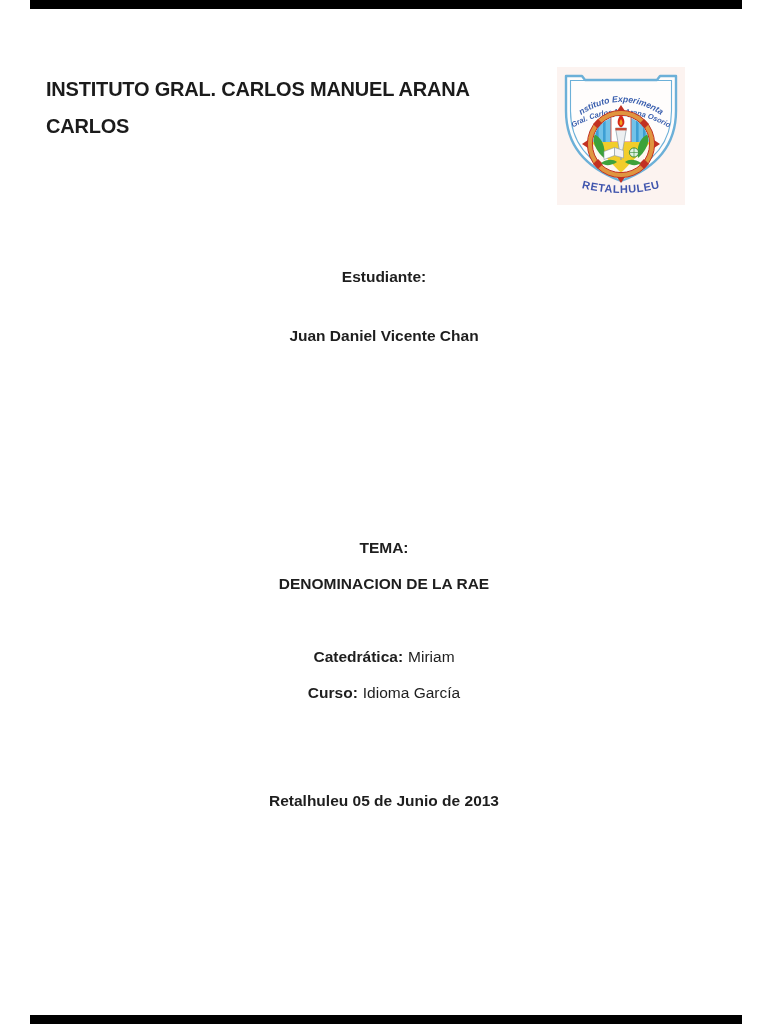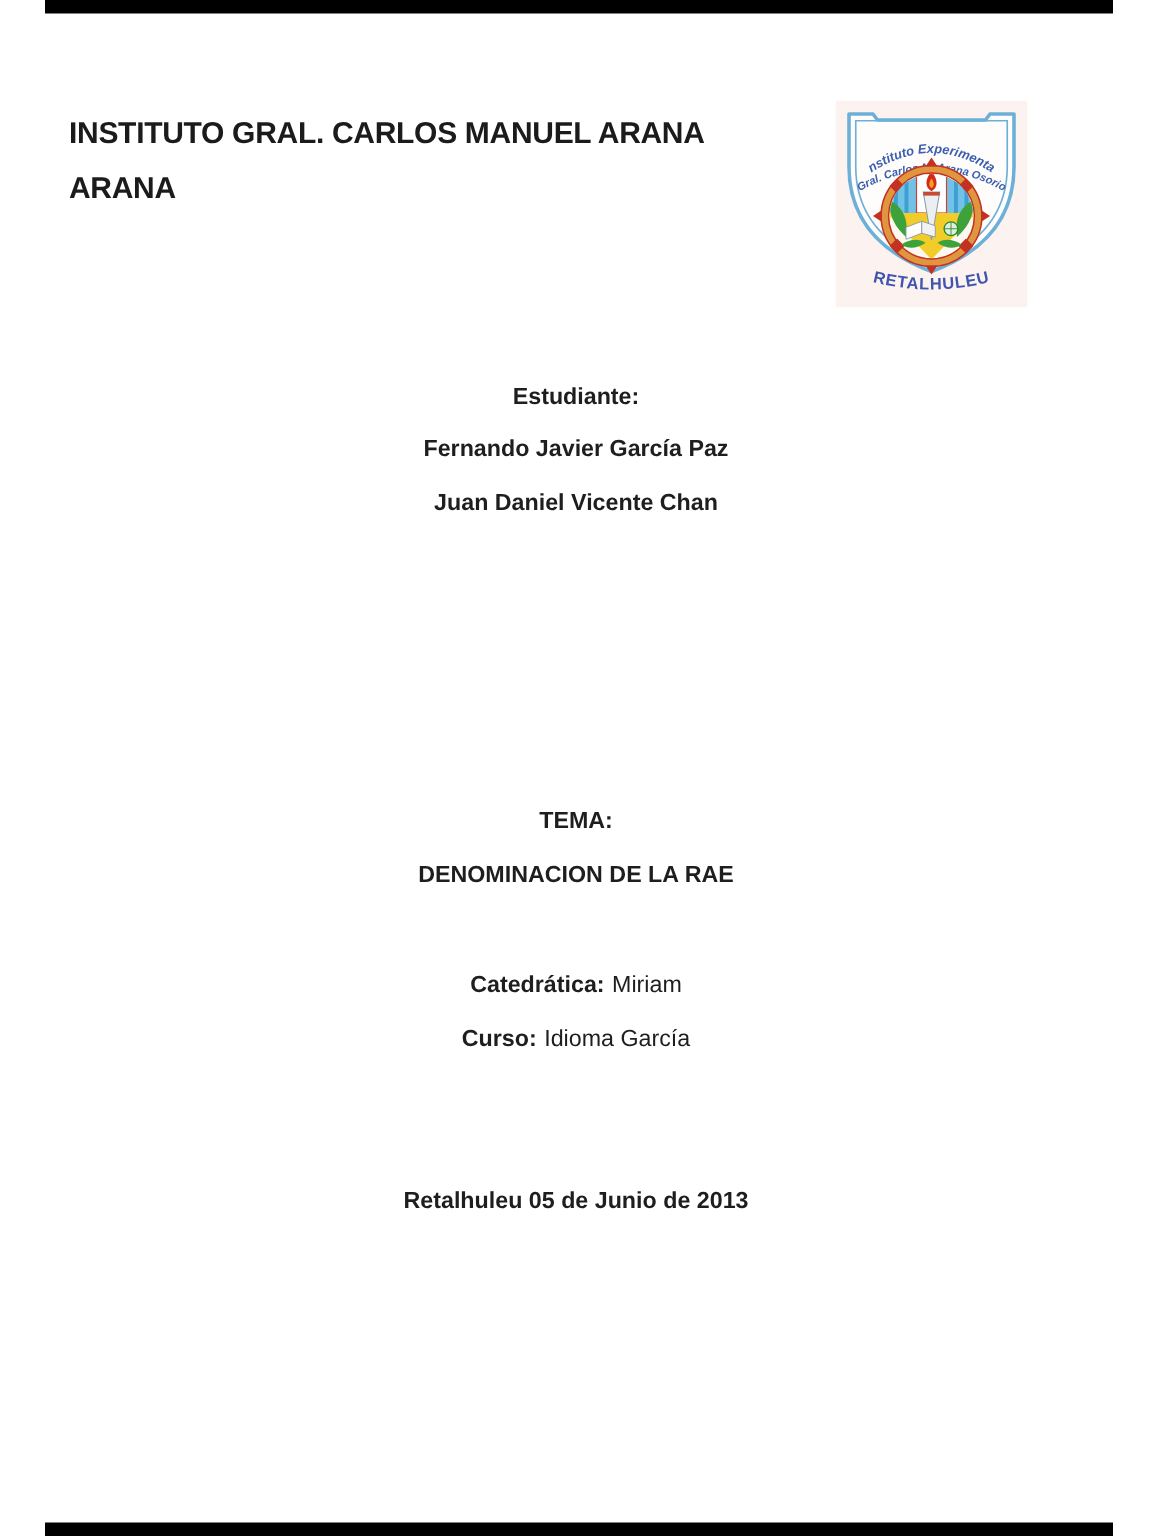--- a/index.html
+++ b/index.html
@@ -18,21 +18,21 @@
     position:absolute;top:71px;left:46px;width:520px;
     text-align:left;font-weight:bold;font-size:20px;line-height:37px;
     color:#1b1b1b;letter-spacing:-0.2px;
   }
   .line{
     position:absolute;left:0;width:768px;
     text-align:center;font-weight:bold;font-size:15.5px;line-height:24px;
     color:#1e1e1e;
   }
   .line .val{font-weight:normal;margin-left:5px;}
-  .t-estudiante{top:253px;}
+  .t-estudiante{top:265px;}
   .t-student1{top:288px;}
   .t-student2{top:324px;}
   .t-grade{top:396px;}
   .t-section{top:432px;}
   .t-tema-label{top:536px;}
   .t-tema{top:572px;}
   .t-catedratica{top:645px;}
   .t-curso{top:681px;}
   .t-date{top:789px;}
   .logo-box{position:absolute;top:67px;left:557px;width:128px;height:138px;}
@@ -40,21 +40,21 @@
 </head>
 <body>
 
 <div class="page">
 
   <div class="scan-bar top"></div>
   <div class="scan-bar bottom"></div>
 
   <div class="title-block">
     <div>INSTITUTO GRAL. CARLOS MANUEL ARANA</div>
-    <div>ARANA</div>
+    <div>CARLOS</div>
   </div>
 
   <div class="logo-box">
     <svg viewBox="0 0 128 138" width="128" height="138">
       <rect x="0" y="0" width="128" height="138" fill="#fcf3f0"></rect>
 
       <g>
         <path d="M9 9 h16 l3 4 h72 l3 -4 h16 v35 c0 35 -20 57 -55 70 c-35 -13 -55 -35 -55 -70 Z" fill="#fffdfc" stroke="#6cb0d8" stroke-width="2.4" stroke-linejoin="round"></path>
         <path d="M13.5 13.5 H114.5 V44 C114.5 76 96 96.5 64 109 C32 96.5 13.5 76 13.5 44 Z" fill="none" stroke="#6cb0d8" stroke-width="1.1"></path>
       </g>
@@ -119,21 +119,20 @@
       </g>
 
       <path id="arc3" d="M18 119 Q64 133 110 119" fill="none"></path>
       <text font-size="11" font-weight="bold" fill="#4055ad" letter-spacing="0.6" font-family="Liberation Sans, sans-serif">
         <textPath href="#arc3" startOffset="50%" text-anchor="middle">RETALHULEU</textPath>
       </text>
     </svg>
   </div>
 
   <div class="line t-estudiante">Estudiante:</div>
-  <div class="line t-student1">Fernando Javier García Paz</div>
   <div class="line t-student2">Juan Daniel Vicente Chan</div>
 
 
   <div class="line t-tema-label">TEMA:</div>
   <div class="line t-catedratica">
     <span class="lbl">Catedrática:</span><span class="val">Miriam</span>
   </div>
 
   <div class="line t-tema">DENOMINACION DE LA RAE</div>
   <div class="line t-curso">

